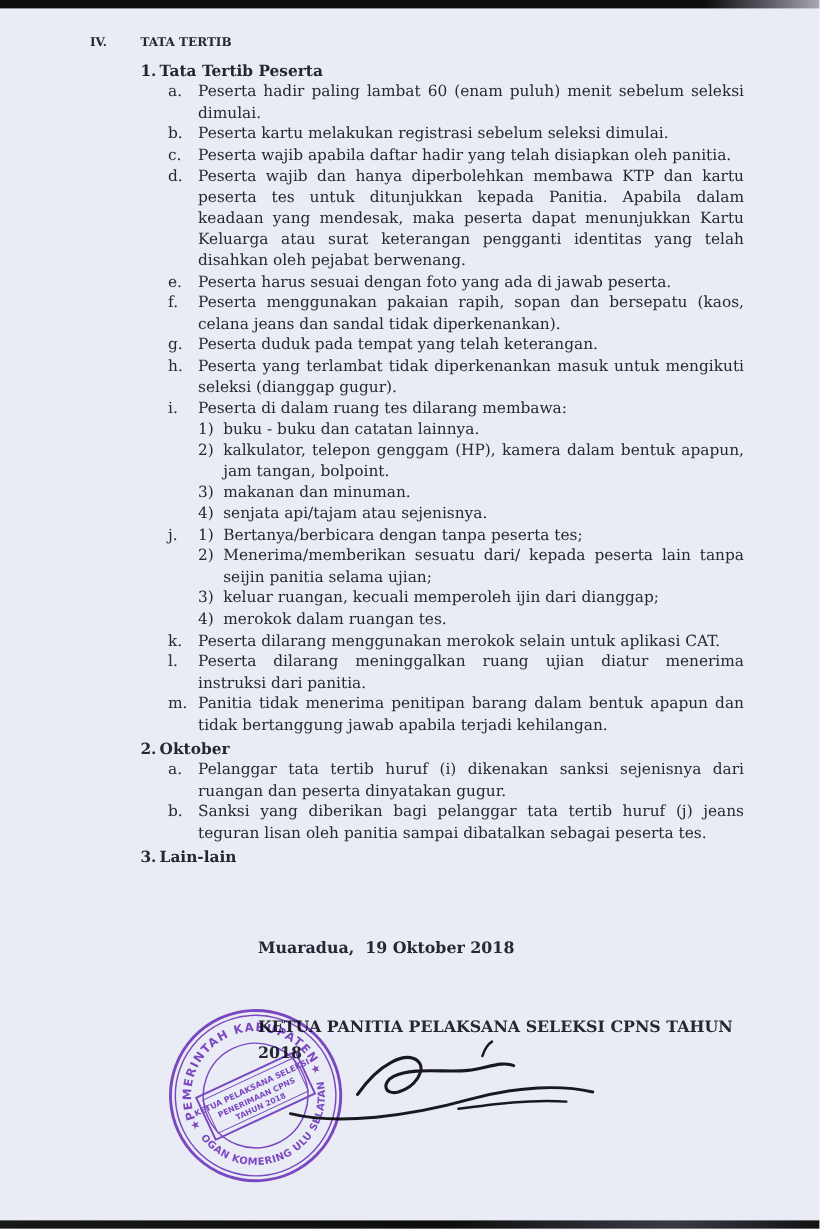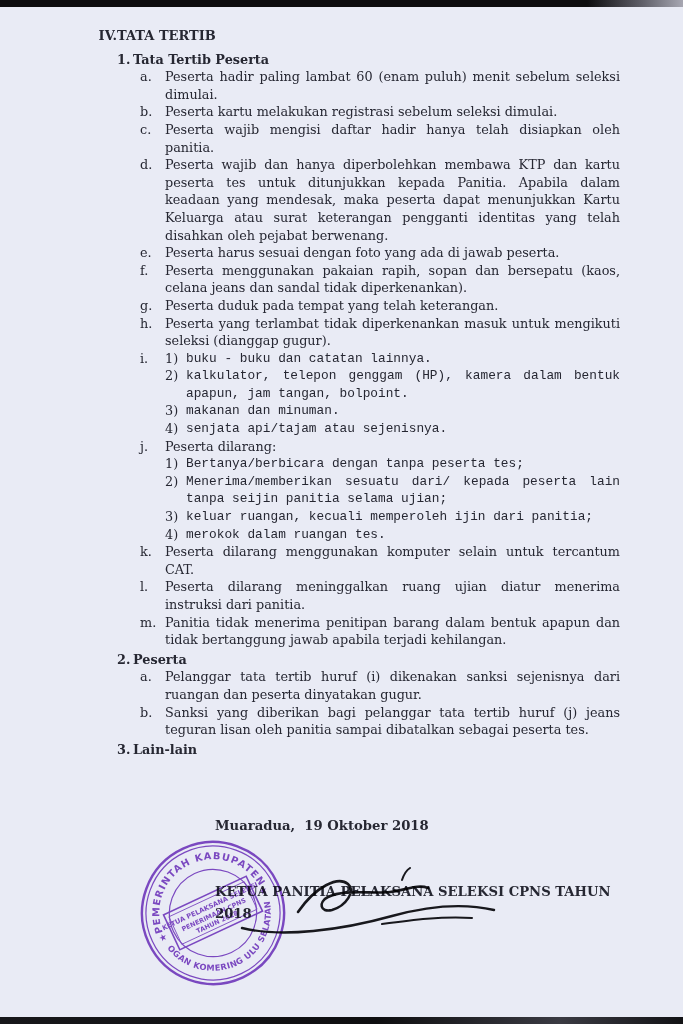--- a/index.html
+++ b/index.html
@@ -16,33 +16,33 @@
     background:linear-gradient(90deg,#0d0d0f 0%,#0d0d0f 86%,#5f5f68 94%,#a7a7b2 100%);
   }
   .scan-edge-bottom{
     position:absolute;bottom:0;left:0;width:683px;height:7px;
     background:linear-gradient(90deg,#17171a 0%,#0e0e10 55%,#3a3a42 82%,#121215 100%);
   }
   .content{
     position:absolute;left:75px;top:27px;width:545px;
     font-size:12.8px;line-height:17.6px;
   }
-  .doc-heading{display:flex;font-weight:bold;font-size:13px;margin-bottom:6px;text-align:right;}
+  .doc-heading{display:flex;font-weight:bold;font-size:10px;margin-bottom:6px;}
   .doc-heading .num{width:42px;flex-shrink:0;}
   .section{margin-left:42px;margin-top:2px;}
   .sec-head{display:flex;font-weight:bold;}
   .sec-head .num{width:16px;flex-shrink:0;}
   .items{margin-left:23px;}
   .li{display:flex;}
   .li-lbl{width:25px;flex-shrink:0;}
   .li-col{flex:1;min-width:0;}
   .li-txt{text-align:justify;}
   .sub{display:flex;}
   .sub-lbl{width:21px;flex-shrink:0;}
-  .sub-txt{flex:1;text-align:justify;font-family:Liberation Mono, monospace;}
+  .sub-txt{flex:1;text-align:justify;}
   .sec-para{margin-left:16px;text-align:justify;}
   .sigblock{
     margin-left:140px;margin-top:13px;
     font-weight:bold;font-size:13.2px;line-height:22px;
     white-space:pre-wrap;
   }
   .stamp{
     position:absolute;left:138px;top:838px;width:150px;height:150px;
     mix-blend-mode:multiply;opacity:.92;
   }
@@ -79,21 +79,21 @@
       </div>
       <div class="li">
         <span class="li-lbl">b.</span>
         <div class="li-col">
             <div class="li-txt">Peserta kartu melakukan registrasi sebelum seleksi dimulai.</div>
           </div>
       </div>
       <div class="li">
         <span class="li-lbl">c.</span>
         <div class="li-col">
-            <div class="li-txt">Peserta wajib mengisi daftar hadir hanya telah disiapkan oleh panitia.</div>
+            <div class="li-txt">Peserta wajib apabila daftar hadir yang telah disiapkan oleh panitia.</div>
           </div>
       </div>
       <div class="li">
         <span class="li-lbl">d.</span>
         <div class="li-col">
             <div class="li-txt">Peserta wajib dan hanya diperbolehkan membawa KTP dan kartu peserta tes untuk ditunjukkan kepada Panitia. Apabila dalam keadaan yang mendesak, maka peserta dapat menunjukkan Kartu Keluarga atau surat keterangan pengganti identitas yang telah disahkan oleh pejabat berwenang.</div>
           </div>
       </div>
       <div class="li">
         <span class="li-lbl">e.</span>
@@ -116,20 +116,21 @@
       <div class="li">
         <span class="li-lbl">h.</span>
         <div class="li-col">
             <div class="li-txt">Peserta yang terlambat tidak diperkenankan masuk untuk mengikuti seleksi (dianggap gugur).</div>
           </div>
       </div>
 
       <div class="li">
         <span class="li-lbl">i.</span>
         <div class="li-col">
+          <div class="li-txt">Peserta di dalam ruang tes dilarang membawa:</div>
           <div class="sub">
             <span class="sub-lbl">1)</span>
             <div class="sub-txt">buku - buku dan catatan lainnya.</div>
           </div>
           <div class="sub">
             <span class="sub-lbl">2)</span>
             <div class="sub-txt">kalkulator, telepon genggam (HP), kamera dalam bentuk apapun, jam tangan, bolpoint.</div>
           </div>
           <div class="sub">
             <span class="sub-lbl">3)</span>
@@ -138,44 +139,43 @@
           <div class="sub">
             <span class="sub-lbl">4)</span>
             <div class="sub-txt">senjata api/tajam atau sejenisnya.</div>
           </div>
         </div>
       </div>
 
       <div class="li">
         <span class="li-lbl">j.</span>
         <div class="li-col">
-          <div class="li-txt">Peserta dilarang:</div>
           <div class="sub">
             <span class="sub-lbl">1)</span>
             <div class="sub-txt">Bertanya/berbicara dengan tanpa peserta tes;</div>
           </div>
           <div class="sub">
             <span class="sub-lbl">2)</span>
             <div class="sub-txt">Menerima/memberikan sesuatu dari/ kepada peserta lain tanpa seijin panitia selama ujian;</div>
           </div>
           <div class="sub">
             <span class="sub-lbl">3)</span>
-            <div class="sub-txt">keluar ruangan, kecuali memperoleh ijin dari panitia;</div>
+            <div class="sub-txt">keluar ruangan, kecuali memperoleh ijin dari dianggap;</div>
           </div>
           <div class="sub">
             <span class="sub-lbl">4)</span>
             <div class="sub-txt">merokok dalam ruangan tes.</div>
           </div>
         </div>
       </div>
 
       <div class="li">
         <span class="li-lbl">k.</span>
         <div class="li-col">
-            <div class="li-txt">Peserta dilarang menggunakan komputer selain untuk tercantum CAT.</div>
+            <div class="li-txt">Peserta dilarang menggunakan merokok selain untuk aplikasi CAT.</div>
           </div>
       </div>
       <div class="li">
         <span class="li-lbl">l.</span>
         <div class="li-col">
             <div class="li-txt">Peserta dilarang meninggalkan ruang ujian diatur menerima instruksi dari panitia.</div>
           </div>
       </div>
       <div class="li">
         <span class="li-lbl">m.</span>
@@ -183,21 +183,21 @@
             <div class="li-txt">Panitia tidak menerima penitipan barang dalam bentuk apapun dan tidak bertanggung jawab apabila terjadi kehilangan.</div>
           </div>
       </div>
 
     </div>
   </div>
 
   <div class="section">
     <div class="sec-head">
       <span class="num">2.</span>
-      <span>Peserta</span>
+      <span>Oktober</span>
     </div>
     <div class="items">
       <div class="li">
         <span class="li-lbl">a.</span>
         <div class="li-col">
             <div class="li-txt">Pelanggar tata tertib huruf (i) dikenakan sanksi sejenisnya dari ruangan dan peserta dinyatakan gugur.</div>
           </div>
       </div>
       <div class="li">
         <span class="li-lbl">b.</span>

